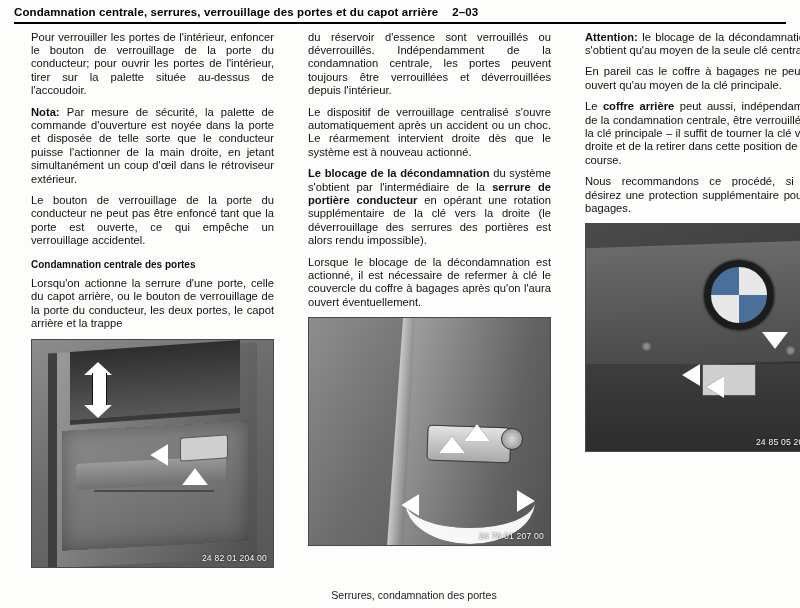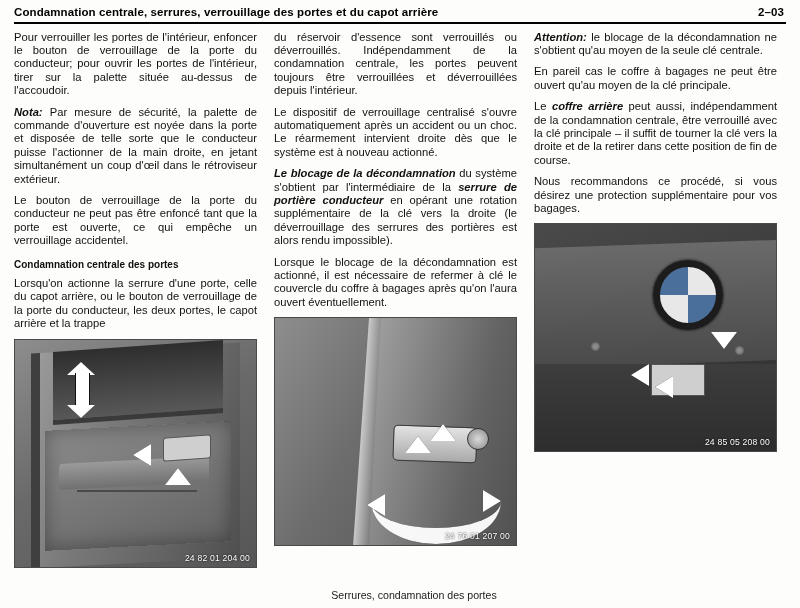--- a/index.html
+++ b/index.html
@@ -19,21 +19,21 @@
     width: 800px;
     height: 608px;
     box-sizing: border-box;
     padding: 6px 14px 0 14px;
     background: #fdfdfb;
   }
   
   .header {
     display: flex;
     align-items: flex-end;
-    justify-content: space-between;
+    justify-content: flex-start;
     gap: 14px;
     font-size: 11.5px;
     font-weight: bold;
     letter-spacing: 0.1px;
     padding-right: 2px;
     padding-bottom: 3px;
     color: #000;
   }
   .header .htitle { white-space: nowrap; }
   .header .hpage { white-space: nowrap; }
@@ -43,31 +43,32 @@
     margin: 1px 0 7px 0;
   }
   
   .columns {
     display: flex;
     gap: 17px;
   }
   .col {
     width: 243px;
     flex: 0 0 243px;
+    margin-left: 17px;
   }
   p.t {
     margin: 0 0 8px 0;
     font-size: 11.2px;
     line-height: 13.4px;
     text-align: justify;
     text-justify: inter-word;
     hyphens: auto;
     color: #111;
   }
-  .b { font-weight: bold; font-style: italic; }
+  .b { font-weight: bold; }
   h3.sub {
     margin: 10px 0 6px 0;
     font-size: 10px;
     line-height: 13.4px;
     font-weight: bold;
   }
   
   .photo {
     position: relative;
     width: 243px;

